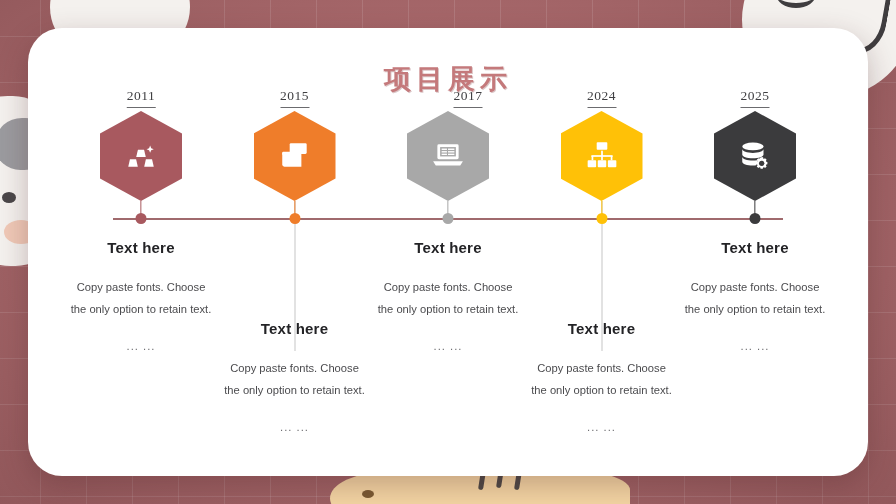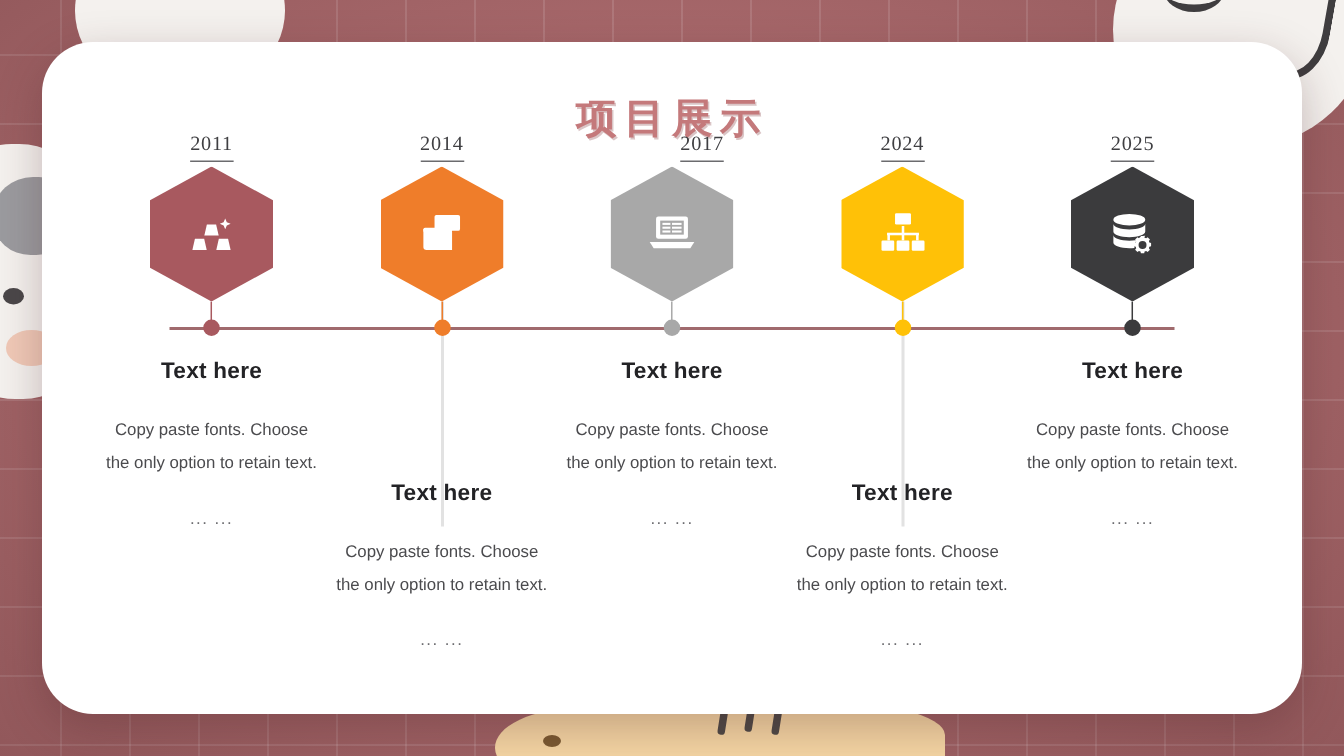--- a/index.html
+++ b/index.html
@@ -242,21 +242,21 @@
           </svg>
         </div>
       </div>
       <div class="tl-dot" style="left: 113px; background: rgb(168, 89, 95);"></div>
       <div class="txt-block upper" style="left: 113px;">
         <div class="txt-head">Text here</div>
         <div class="txt-line">Copy paste fonts. Choose</div>
         <div class="txt-line">the only option to retain text.</div>
         <div class="txt-dots">... ...</div>
       </div>
-      <div class="year-label" style="left: 266.5px;">2014</div>
+      <div class="year-label" style="left: 266.5px;">2015</div>
       <div class="vline" style="left: 266.5px;"></div>
       <div class="stem short" style="left: 266.5px; background: rgb(239, 125, 42);"></div>
       <div class="hex-wrap" style="left: 266.5px;">
         <div class="hex" style="background: rgb(239, 125, 42);">
           <svg viewBox="0 0 32 32" fill="#ffffff">
             <rect x="11" y="4" width="16" height="10" rx="1.2"></rect>
             <rect x="13.5" y="6.5" width="11" height="1.6"></rect>
             <rect x="13.5" y="9.6" width="11" height="1.6"></rect>
             <path d="M4 13h16a2 2 0 0 1 2 2v11H6a2 2 0 0 1-2-2V13z"></path>
             <rect x="4" y="12" width="18" height="3" rx="1"></rect>

